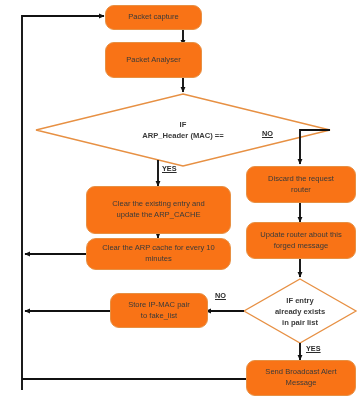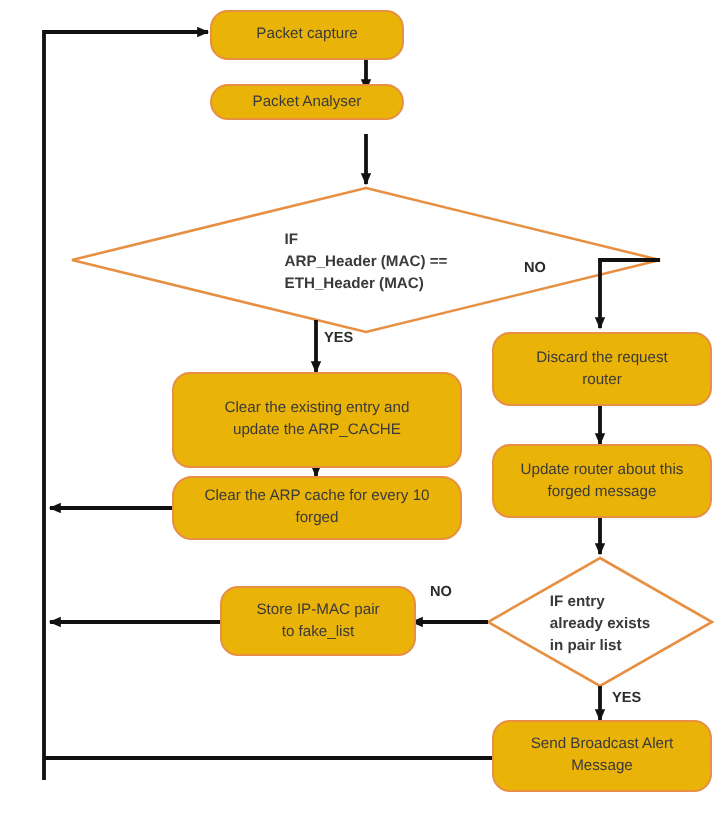--- a/index.html
+++ b/index.html
@@ -28,47 +28,49 @@
     position: absolute;
     box-sizing: border-box;
     display: flex;
     align-items: center;
     justify-content: center;
     text-align: center;
     color: #3a3a3a;
     z-index: 3;
   }
   .proc {
-    background: #eab308;
+    background: #f97316;
     border: 1.3px solid #e79043;
     border-radius: 9px;
     font-size: 7.6px;
     line-height: 1.42;
     padding: 2px 4px;
     text-align: center;
   }
   .dec-label {
     position: absolute;
     display: flex;
     align-items: center;
     justify-content: center;
+    text-align: center;
     color: #3a3a3a;
     font-size: 7.6px;
     line-height: 1.45;
     font-weight: bold;
     z-index: 3;
     pointer-events: none;
   }
   .edge-label {
     position: absolute;
     font-size: 7.3px;
     font-weight: bold;
     color: #2b2b2b;
     z-index: 4;
     white-space: nowrap;
+    text-decoration: underline;
   }
 </style>
 </head>
 <body>
 
 <div id="canvas">
 
   <svg id="flow-svg" viewBox="0 0 363 408" xmlns="http://www.w3.org/2000/svg">
     <defs>
       <marker id="ah" markerWidth="7" markerHeight="7" refX="5.4" refY="2.6" orient="auto" markerUnits="userSpaceOnUse">
@@ -104,43 +106,42 @@
 
     <path d="M300,343 L300,360" fill="none" stroke="#111111" stroke-width="1.9" marker-end="url(#ah)"></path>
 
     <path d="M246,379 L22,379" fill="none" stroke="#111111" stroke-width="1.9"></path>
   </svg>
 
   <div class="node proc" style="left:105px; top:5px; width:97px; height:25px;">
     <span>Packet capture</span>
   </div>
 
-  <div class="node proc" style="left:105px; top:42px; width:97px; height:18px;">
+  <div class="node proc" style="left:105px; top:42px; width:97px; height:36px;">
     <span>Packet Analyser</span>
   </div>
 
   <div class="dec-label" style="left:98px; top:106px; width:170px; height:48px;">
     <div>
       <div>IF</div>
       <div>ARP_Header (MAC) ==</div>
-      <div>ETH_Header (MAC)</div>
     </div>
   </div>
 
   <div class="node proc" style="left:86px; top:186px; width:145px; height:48px;">
     <div>
       <div>Clear the existing entry and</div>
       <div>update the ARP_CACHE</div>
     </div>
   </div>
 
   <div class="node proc" style="left:86px; top:238px; width:145px; height:32px;border-radius:10px;">
     <div>
       <div>Clear the ARP cache for every 10</div>
-      <div>forged</div>
+      <div>minutes</div>
     </div>
   </div>
 
   <div class="node proc" style="left:246px; top:166px; width:110px; height:37px;">
     <div>
       <div>Discard the request</div>
       <div>router</div>
     </div>
   </div>
 

